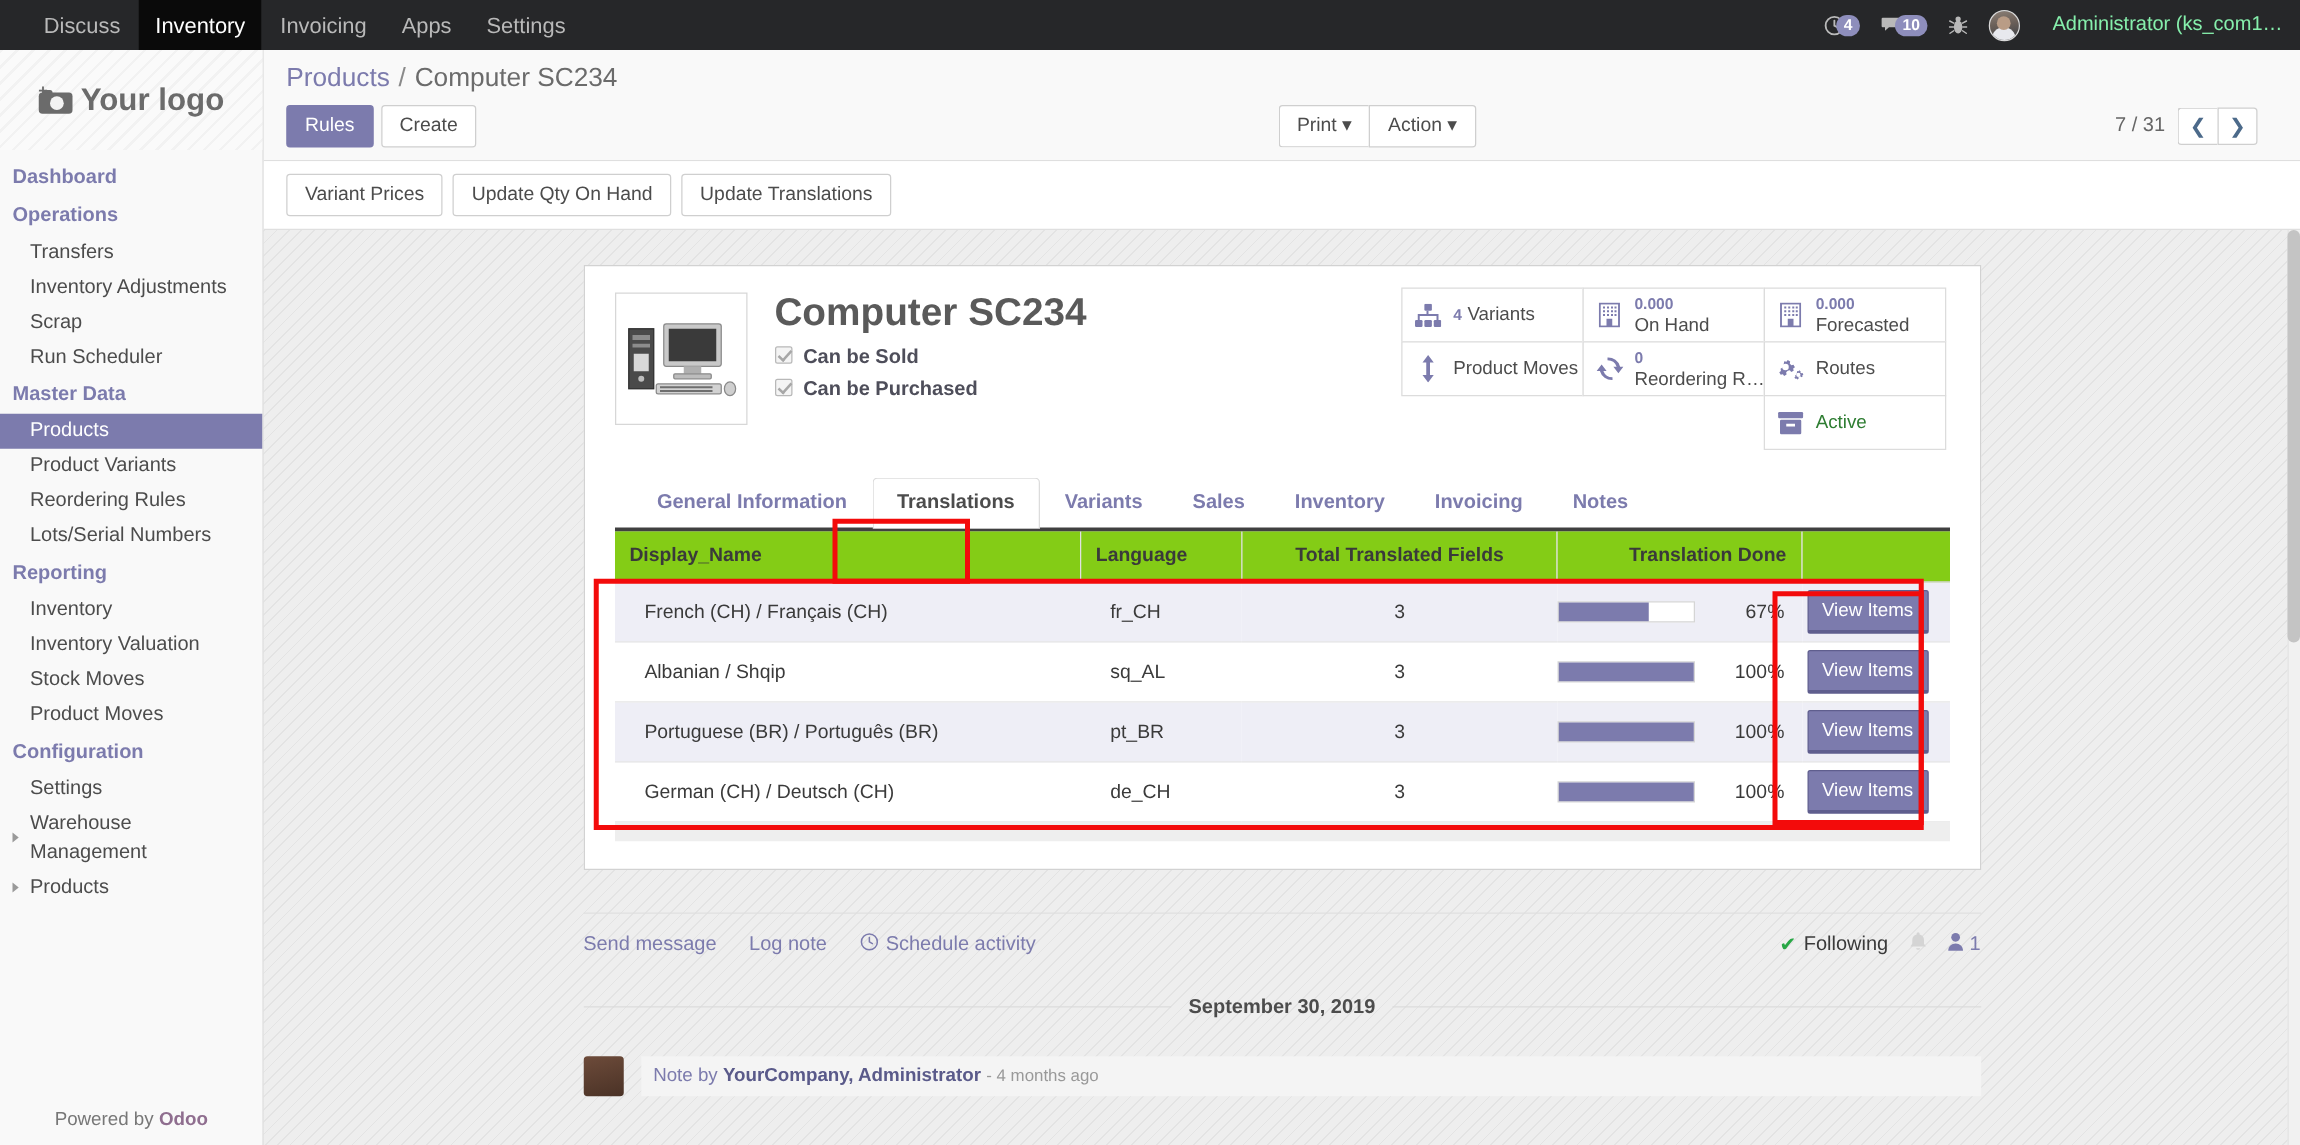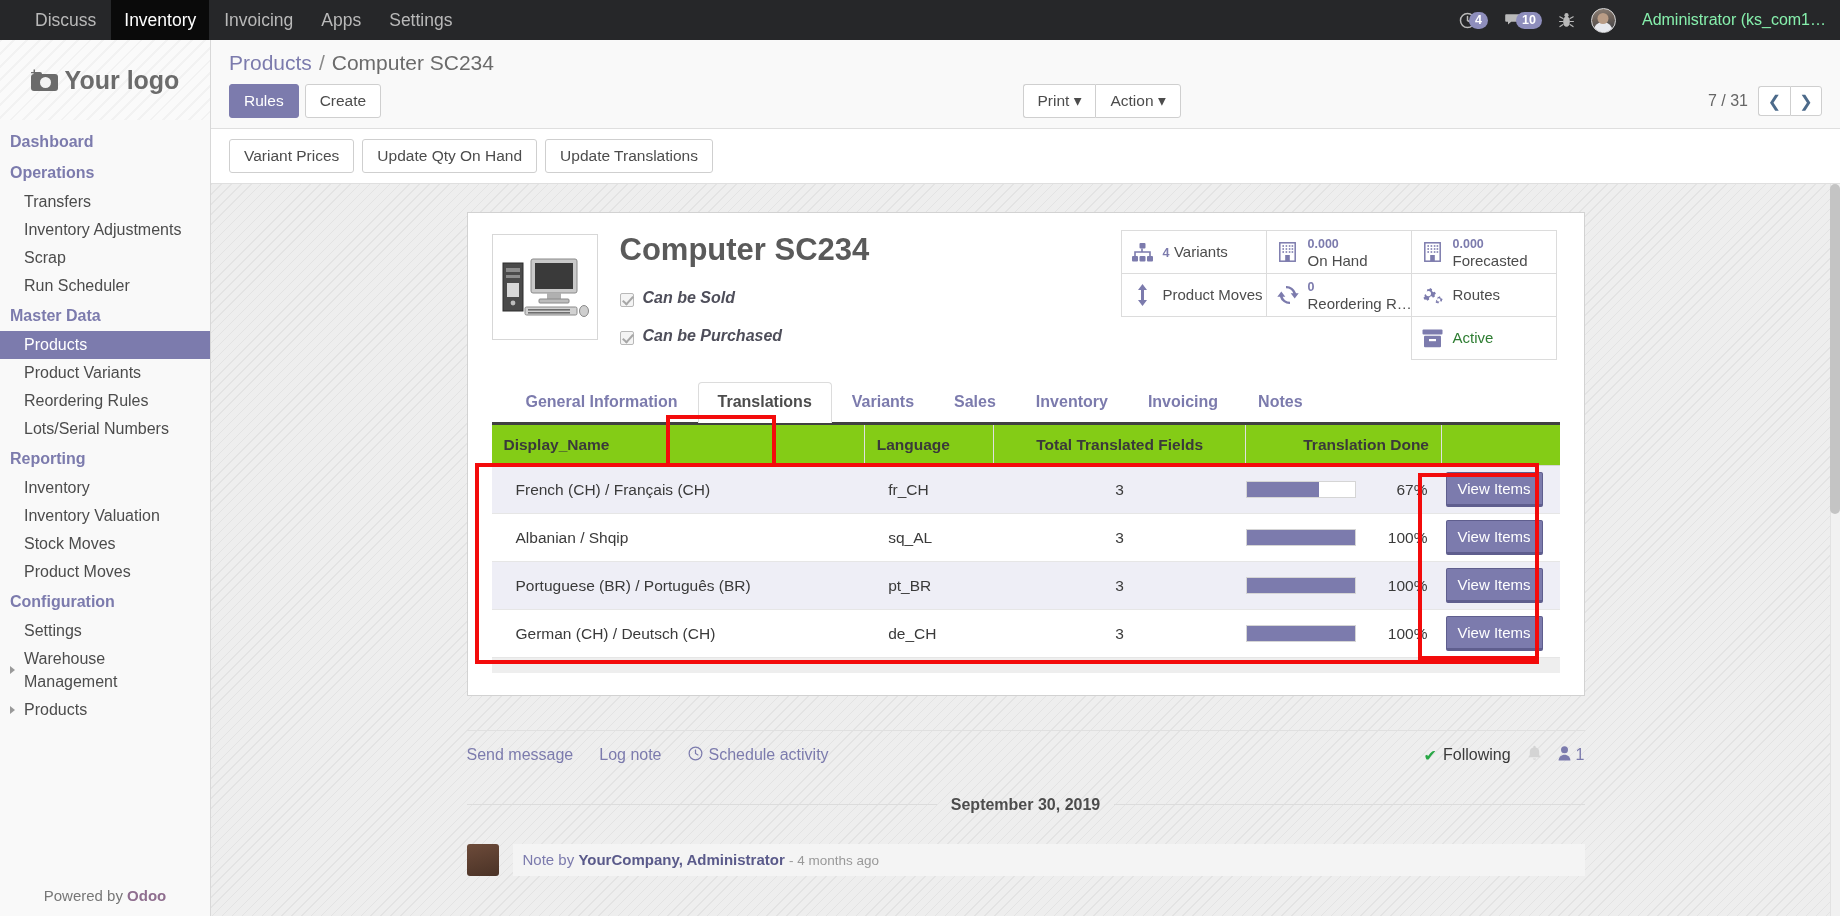--- a/index.html
+++ b/index.html
@@ -120,21 +120,21 @@
   .btn {
     font-size: 15.5px; padding: 6px 14px; border: 1px solid #cfcfcf;
     background: #fff; color: #4c4c4c; border-radius: 3px;
     line-height: 20px; white-space: nowrap;
   }
   .btn.primary { background: #7c7bad; border-color: #7c7bad; color: #fff; margin-right: 6px; }
   .btn-group { display: flex; margin: 0 auto; }
   .btn-group .btn { border-radius: 0; border-right-width: 0; }
   .btn-group .btn:first-child { border-radius: 3px 0 0 3px; }
   .btn-group .btn:last-child { border-radius: 0 3px 3px 0; border-right-width: 1px; }
-  .pager { position: absolute; right: 0; display: flex; align-items: center; gap: 10px; }
+  .pager { position: absolute; right: 16px; display: flex; align-items: center; gap: 10px; }
   .pager-count { font-size: 16px; color: #666; }
   .pager-btns { display: flex; }
   .pg-btn {
     border: 1px solid #cfcfcf; background: #fff; width: 32px; height: 30px;
     display: flex; align-items: center; justify-content: center;
     color: #4c6a8a; font-size: 16px;
   }
   .pg-btn:first-child { border-radius: 3px 0 0 3px; border-right: none; }
   .pg-btn:last-child { border-radius: 0 3px 3px 0; }
   .subbtn-bar {
@@ -156,21 +156,21 @@
   .prod-top { display: flex; }
   .prod-img {
     width: 106px; height: 106px; border: 1px solid #d7d7d7; background: #fff;
     flex: none; position: relative; margin-top: 3px;
   }
   .prod-title {
     font-size: 31px; font-weight: bold; color: #5a5a5a; line-height: 38px;
     white-space: nowrap;
   }
   .prod-mid { margin-left: 22px; flex: 1; min-width: 0; }
-  .cbx-row { display: flex; align-items: flex-end; margin-top: 20px; font-style: italic; }
+  .cbx-row { display: flex; align-items: flex-start; margin-top: 8px; }
   .cbx {
     width: 14px; height: 14px; border: 1px solid #b8b8b8; background: #f4f4f4;
     margin-right: 9px; position: relative; border-radius: 2px; flex: none;
   }
   .cbx::after {
     content: ""; position: absolute; left: 4px; top: 0px;
     width: 4px; height: 9px; border: solid #a7a7a7;
     border-width: 0 2px 2px 0; transform: rotate(42deg);
   }
   .cbx-label { font-size: 16px; font-weight: bold; color: #4e4e5a; }

